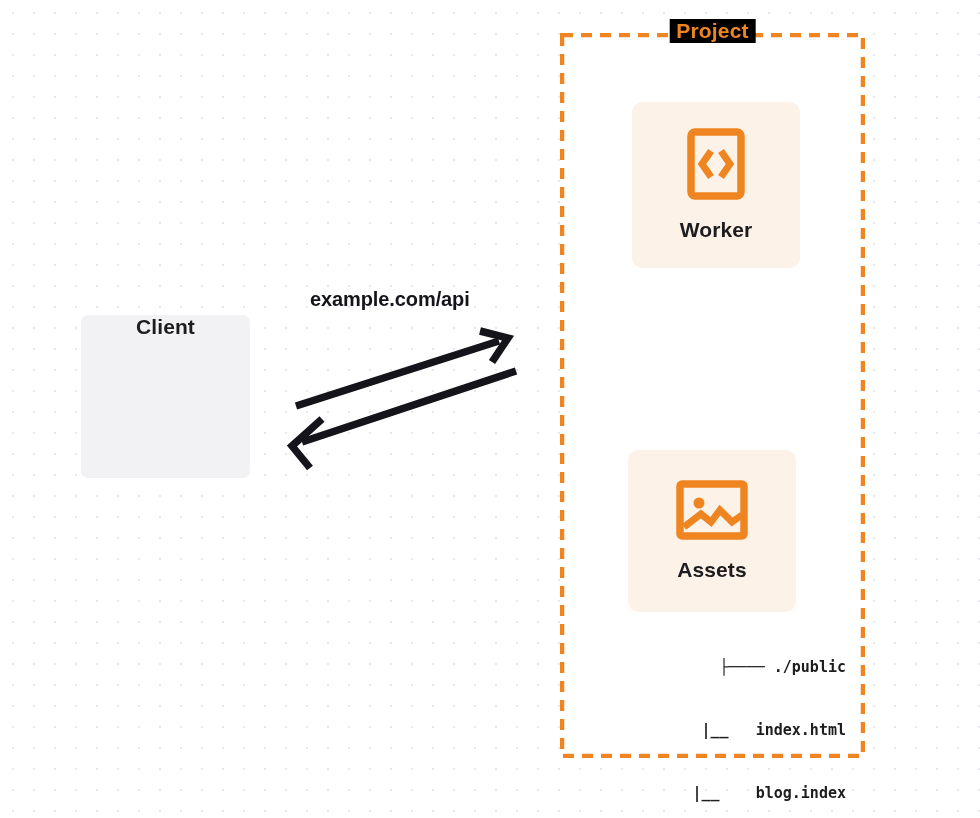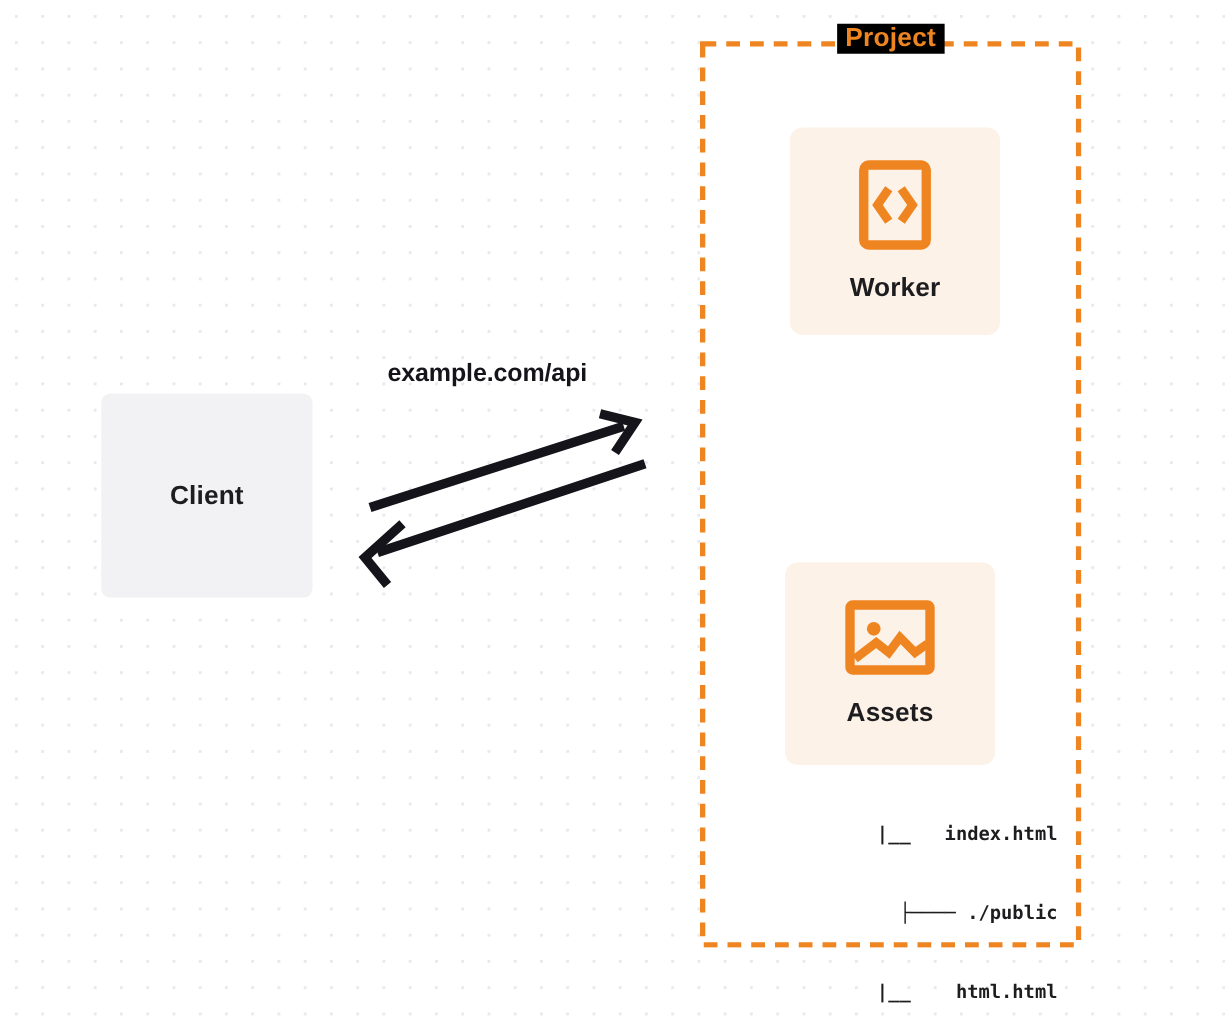--- a/index.html
+++ b/index.html
@@ -28,21 +28,20 @@
   
   #client-node {
     position: absolute;
     left: 81px;
     top: 315px;
     width: 169px;
     height: 163px;
     background: #f2f2f4;
     border-radius: 7px;
     display: flex;
-    align-items: center;
     justify-content: center;
   }
   #client-node .node-label {
     font-size: 21px;
     font-weight: bold;
     color: #1d1d1f;
     letter-spacing: 0.1px;
   }
 
   
@@ -192,20 +191,20 @@
         <svg viewBox="0 0 72 60" width="72" height="60" aria-hidden="true">
           <rect x="4" y="4" width="64" height="52" rx="2" ry="2" fill="none" stroke="#ef8521" stroke-width="7.5"></rect>
           <circle cx="23" cy="23" r="5.5" fill="#ef8521"></circle>
           <polyline points="8,47 25,34 35,42 44,30 56,42 66,35" fill="none" stroke="#ef8521" stroke-width="7" stroke-linecap="butt" stroke-linejoin="miter"></polyline>
         </svg>
       </span>
       <span class="card-label">Assets</span>
     </div>
 
     <div id="file-tree">
+      <span class="tree-row">├──── ./public</span>
       <span class="tree-row">  |__   index.html</span>
-      <span class="tree-row">├──── ./public</span>
-      <span class="tree-row">  |__    html.html</span>
+      <span class="tree-row">  |__    blog.index</span>
       
     </div>
 
   </div>
 </div>
 
 </body></html>

